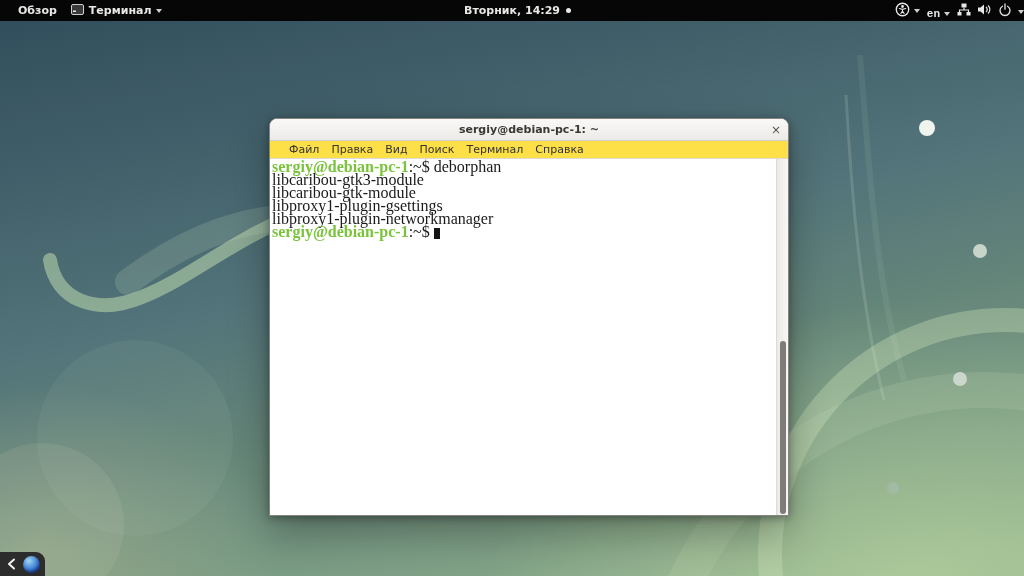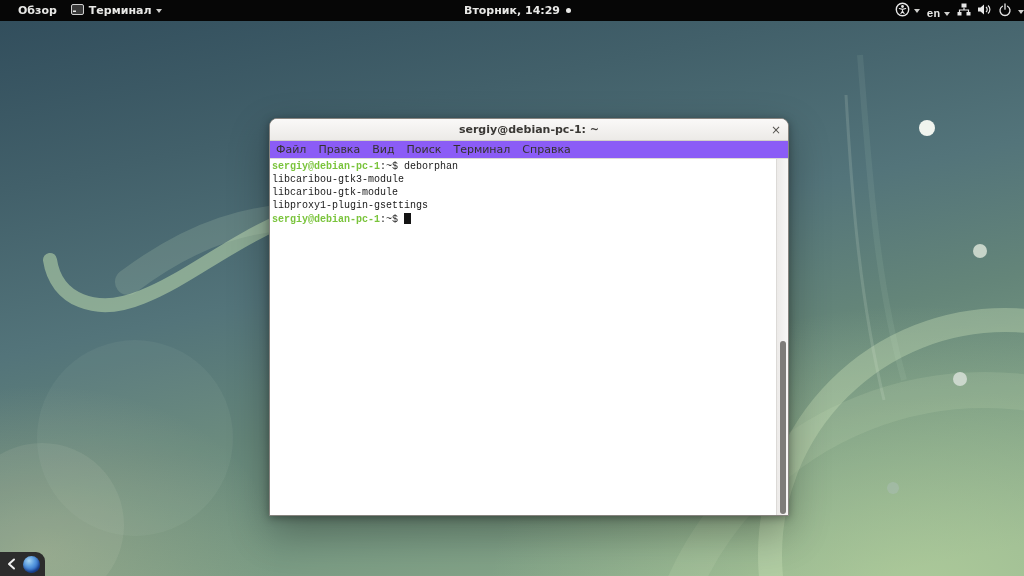--- a/index.html
+++ b/index.html
@@ -26,25 +26,25 @@
   .sysicons{display:flex;align-items:center;gap:6px;}
 
   
   .window{position:absolute;left:269px;top:118px;width:520px;height:398px;box-sizing:border-box;
     border:1px solid #87847f;border-radius:8px 8px 1px 1px;background:#fff;display:flex;flex-direction:column;
     box-shadow:0 2px 8px rgba(0,0,0,0.35),0 16px 40px rgba(0,0,0,0.30);z-index:10;}
   .titlebar{height:21px;flex:0 0 21px;background:linear-gradient(#faf9f8,#eceae7);border-bottom:1px solid #d2cfca;
     border-radius:7px 7px 0 0;position:relative;display:flex;align-items:center;justify-content:center;
     font-size:11px;font-weight:bold;color:var(--titlebar-text,#3a3835);}
   .close-btn{position:absolute;right:7px;top:0;height:100%;display:flex;align-items:center;color:#55534f;font-size:12px;font-weight:normal;cursor:default;}
-  .menubar{height:17px;flex:0 0 17px;background:#8b5cf6;border-bottom:1px solid #dddad6;display:flex;align-items:center;
-    font-size:11px;font-weight:normal;color:#34322e;padding-left:0;}
+  .menubar{height:17px;flex:0 0 17px;background:#fde047;border-bottom:1px solid #dddad6;display:flex;align-items:center;
+    font-size:11px;font-weight:normal;color:#34322e;padding-left:13px;}
   .menu-item{padding:0 6px;}
   .terminal{flex:1;position:relative;background:#fff;overflow:hidden;
-    font-family:Liberation Mono, monospace;font-size:10px;line-height:12.9px;
+    font-family:Liberation Serif, serif;font-size:16px;line-height:12.9px;
     color:var(--terminal-fg,#1a1a1a);padding:2px 14px 0 2px;}
   .term-line{white-space:pre;}
   .prompt{color:var(--prompt-green,#7ac43c);font-weight:bold;}
   .cursor{display:inline-block;width:6.5px;height:11px;background:#141414;vertical-align:-2px;}
   .scrollbar{position:absolute;top:0;right:0;bottom:0;width:11px;background:linear-gradient(to right,#eceae8,#f8f7f6);border-left:1px solid #dcdad7;}
   .scroll-thumb{position:absolute;right:2px;width:6px;top:51%;height:48.7%;background:#7e7c79;border-radius:3px;}
 
   
   .corner-panel{position:absolute;left:0;bottom:0;width:45px;height:24px;background:#2c2c2c;border-radius:0 9px 0 0;
     display:flex;align-items:center;gap:7px;padding-left:7px;box-sizing:border-box;z-index:20;}
@@ -155,20 +155,21 @@
       <span class="menu-item">Поиск</span>
       <span class="menu-item">Терминал</span>
       <span class="menu-item">Справка</span>
     </div>
 
     <div class="terminal">
       <div class="term-line"><span class="prompt">sergiy@debian-pc-1</span><span>:~$ </span><span>deborphan</span></div>
       <div class="term-line">libcaribou-gtk3-module</div>
       <div class="term-line">libcaribou-gtk-module</div>
       <div class="term-line">libproxy1-plugin-gsettings</div>
+      <div class="term-line">libproxy1-plugin-networkmanager</div>
       <div class="term-line"><span class="prompt">sergiy@debian-pc-1</span><span>:~$ </span><span class="cursor"></span></div>
 
       <div class="scrollbar">
         <div class="scroll-thumb"></div>
       </div>
     </div>
   </div>
 
   <div class="corner-panel">
     <span>

